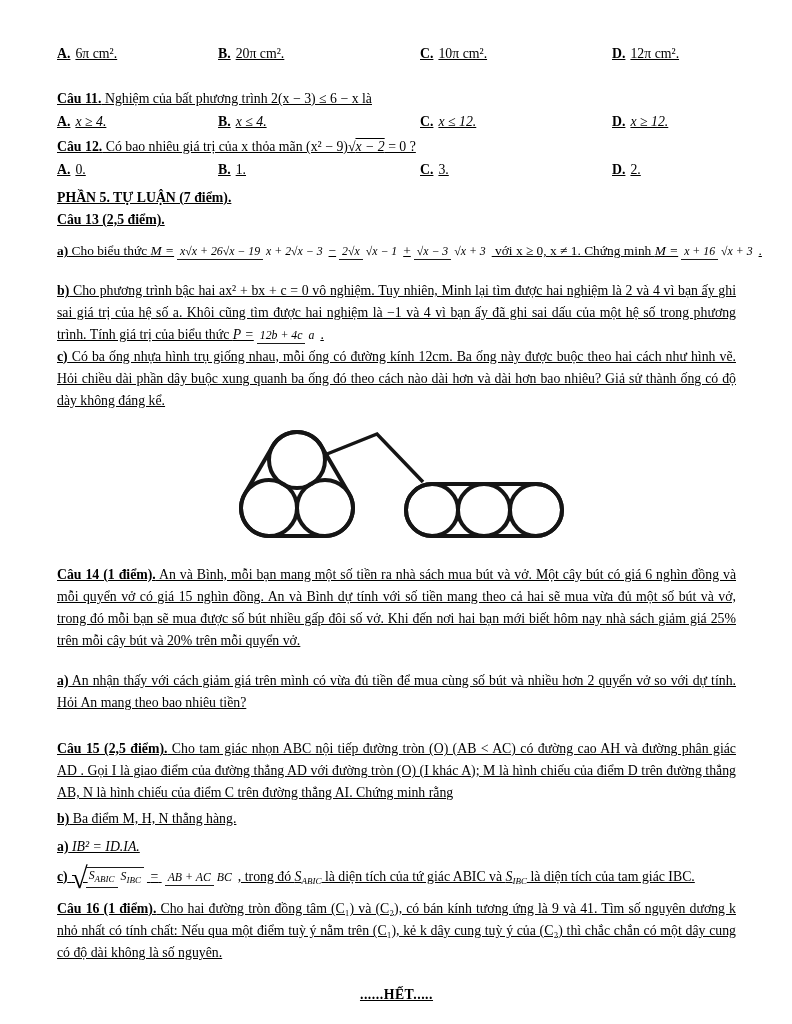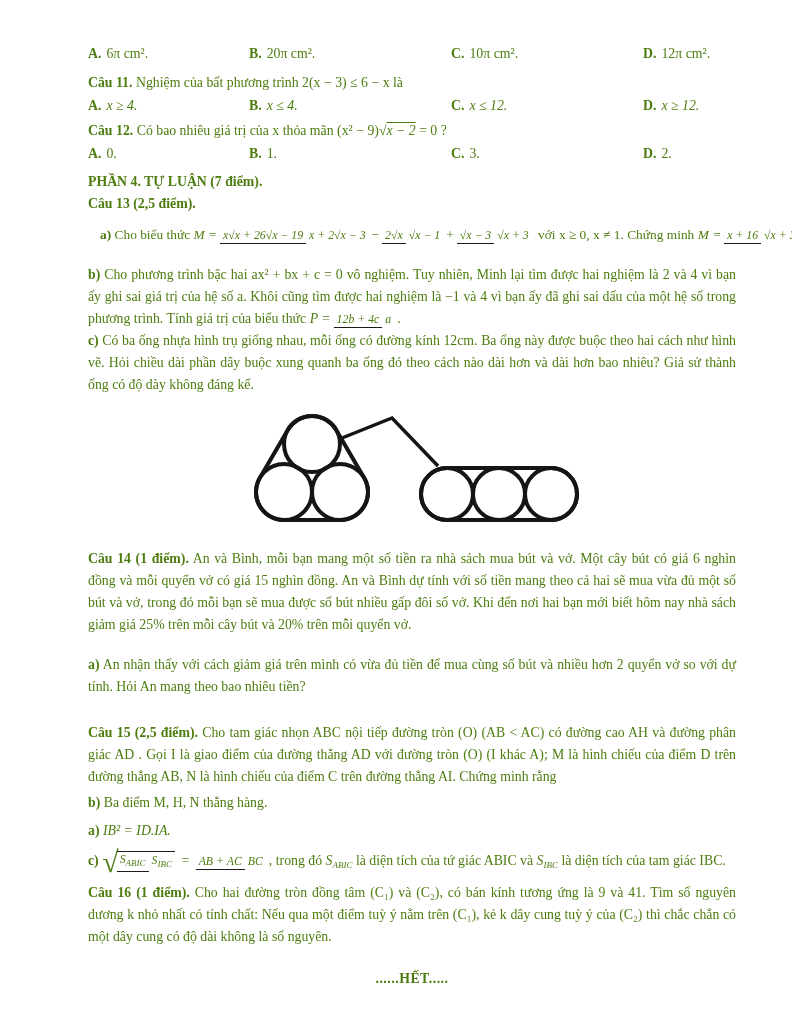--- a/index.html
+++ b/index.html
@@ -1,41 +1,42 @@
 <!DOCTYPE html>
 <html><head>
 <meta charset="utf-8">
 <style>
   html,body { margin:0; padding:0; background:#ffffff; }
   .page {
     position:relative;
     width:792px; height:1024px;
     background:#ffffff;
     box-sizing:border-box;
-    padding:42px 56px 0 88px;
+    padding:42px 56px 0 57px;
     font-family:"Liberation Serif", serif;
     font-size:13.8px;
     line-height:22px;
-    color:#4d7c0f;
+    color:#000000;
     overflow:hidden;
+    text-decoration:underline;
   }
   p { margin:0; text-align:justify; }
   .b { font-weight:bold; }
   .row4 { display:grid; grid-template-columns:161px 202px 192px 1fr; margin:1px 0 3px; }
   .opt .lbl { font-weight:bold; margin-right:5px; }
-  .qline { margin-top:7px; }
+  .qline { margin-top:23px; }
   .heading { font-weight:bold; margin-top:6px; }
   .frac {
     display:inline-flex; flex-direction:row; align-items:center;
     vertical-align:middle; margin:0 3px;
     font-size:11.8px; line-height:15px; font-style:italic;
   }
   .frac .num { border-bottom:1.2px solid #1b1b1b; padding:0 3px; display:block; text-align:center; }
   .frac .den { padding:0 3px; display:block; text-align:center; }
-  .mline { margin:9px 12px 7px; white-space:nowrap; font-size:13.4px; }
+  .mline { margin:9px 0 7px; white-space:nowrap; font-size:13.4px; }
   .radical { font-style:normal; }
   .ovl { text-decoration:overline; }
   .bigsqrt { font-size:30px; line-height:0; vertical-align:middle; font-style:normal; }
   .radicand { border-top:1.3px solid #1b1b1b; margin-left:-2px; }
   sub { font-size:9px; font-style:italic; vertical-align:-3px; }
   .figwrap { text-align:center; margin:8px 0 8px; }
   .figwrap svg { display:block; margin:0 auto; }
   .para { margin-top:18px; }
   .gap { margin-top:24px; }
   .gap2 { margin-top:0; }
@@ -64,21 +65,21 @@
   </div>
 
   <p><span class="b">Câu 12.</span><span> Có bao nhiêu giá trị của x thỏa mãn (x² − 9)</span><span class="radical">√</span><i class="ovl">x − 2</i><span> = 0 ?</span></p>
   <div class="row4">
     <span class="opt"><span class="lbl">A.</span><span>0.</span></span>
     <span class="opt"><span class="lbl">B.</span><span>1.</span></span>
     <span class="opt"><span class="lbl">C.</span><span>3.</span></span>
     <span class="opt"><span class="lbl">D.</span><span>2.</span></span>
   </div>
 
-  <p class="heading">PHẦN 4. TỰ LUẬN (7 điểm).</p>
+  <p class="heading">PHẦN 5. TỰ LUẬN (7 điểm).</p>
   <p class="heading" style="margin-top:0;">Câu 13 (2,5 điểm).</p>
 
   <p class="mline">
     <span class="b">a)</span><span> Cho biểu thức </span><i>M =</i><span class="frac">
         <span class="num">x√x + 26√x − 19</span>
         <span class="den">x + 2√x − 3</span>
       </span><span>−</span><span class="frac">
         <span class="num">2√x</span>
         <span class="den">√x − 1</span>
       </span><span>+</span><span class="frac">

